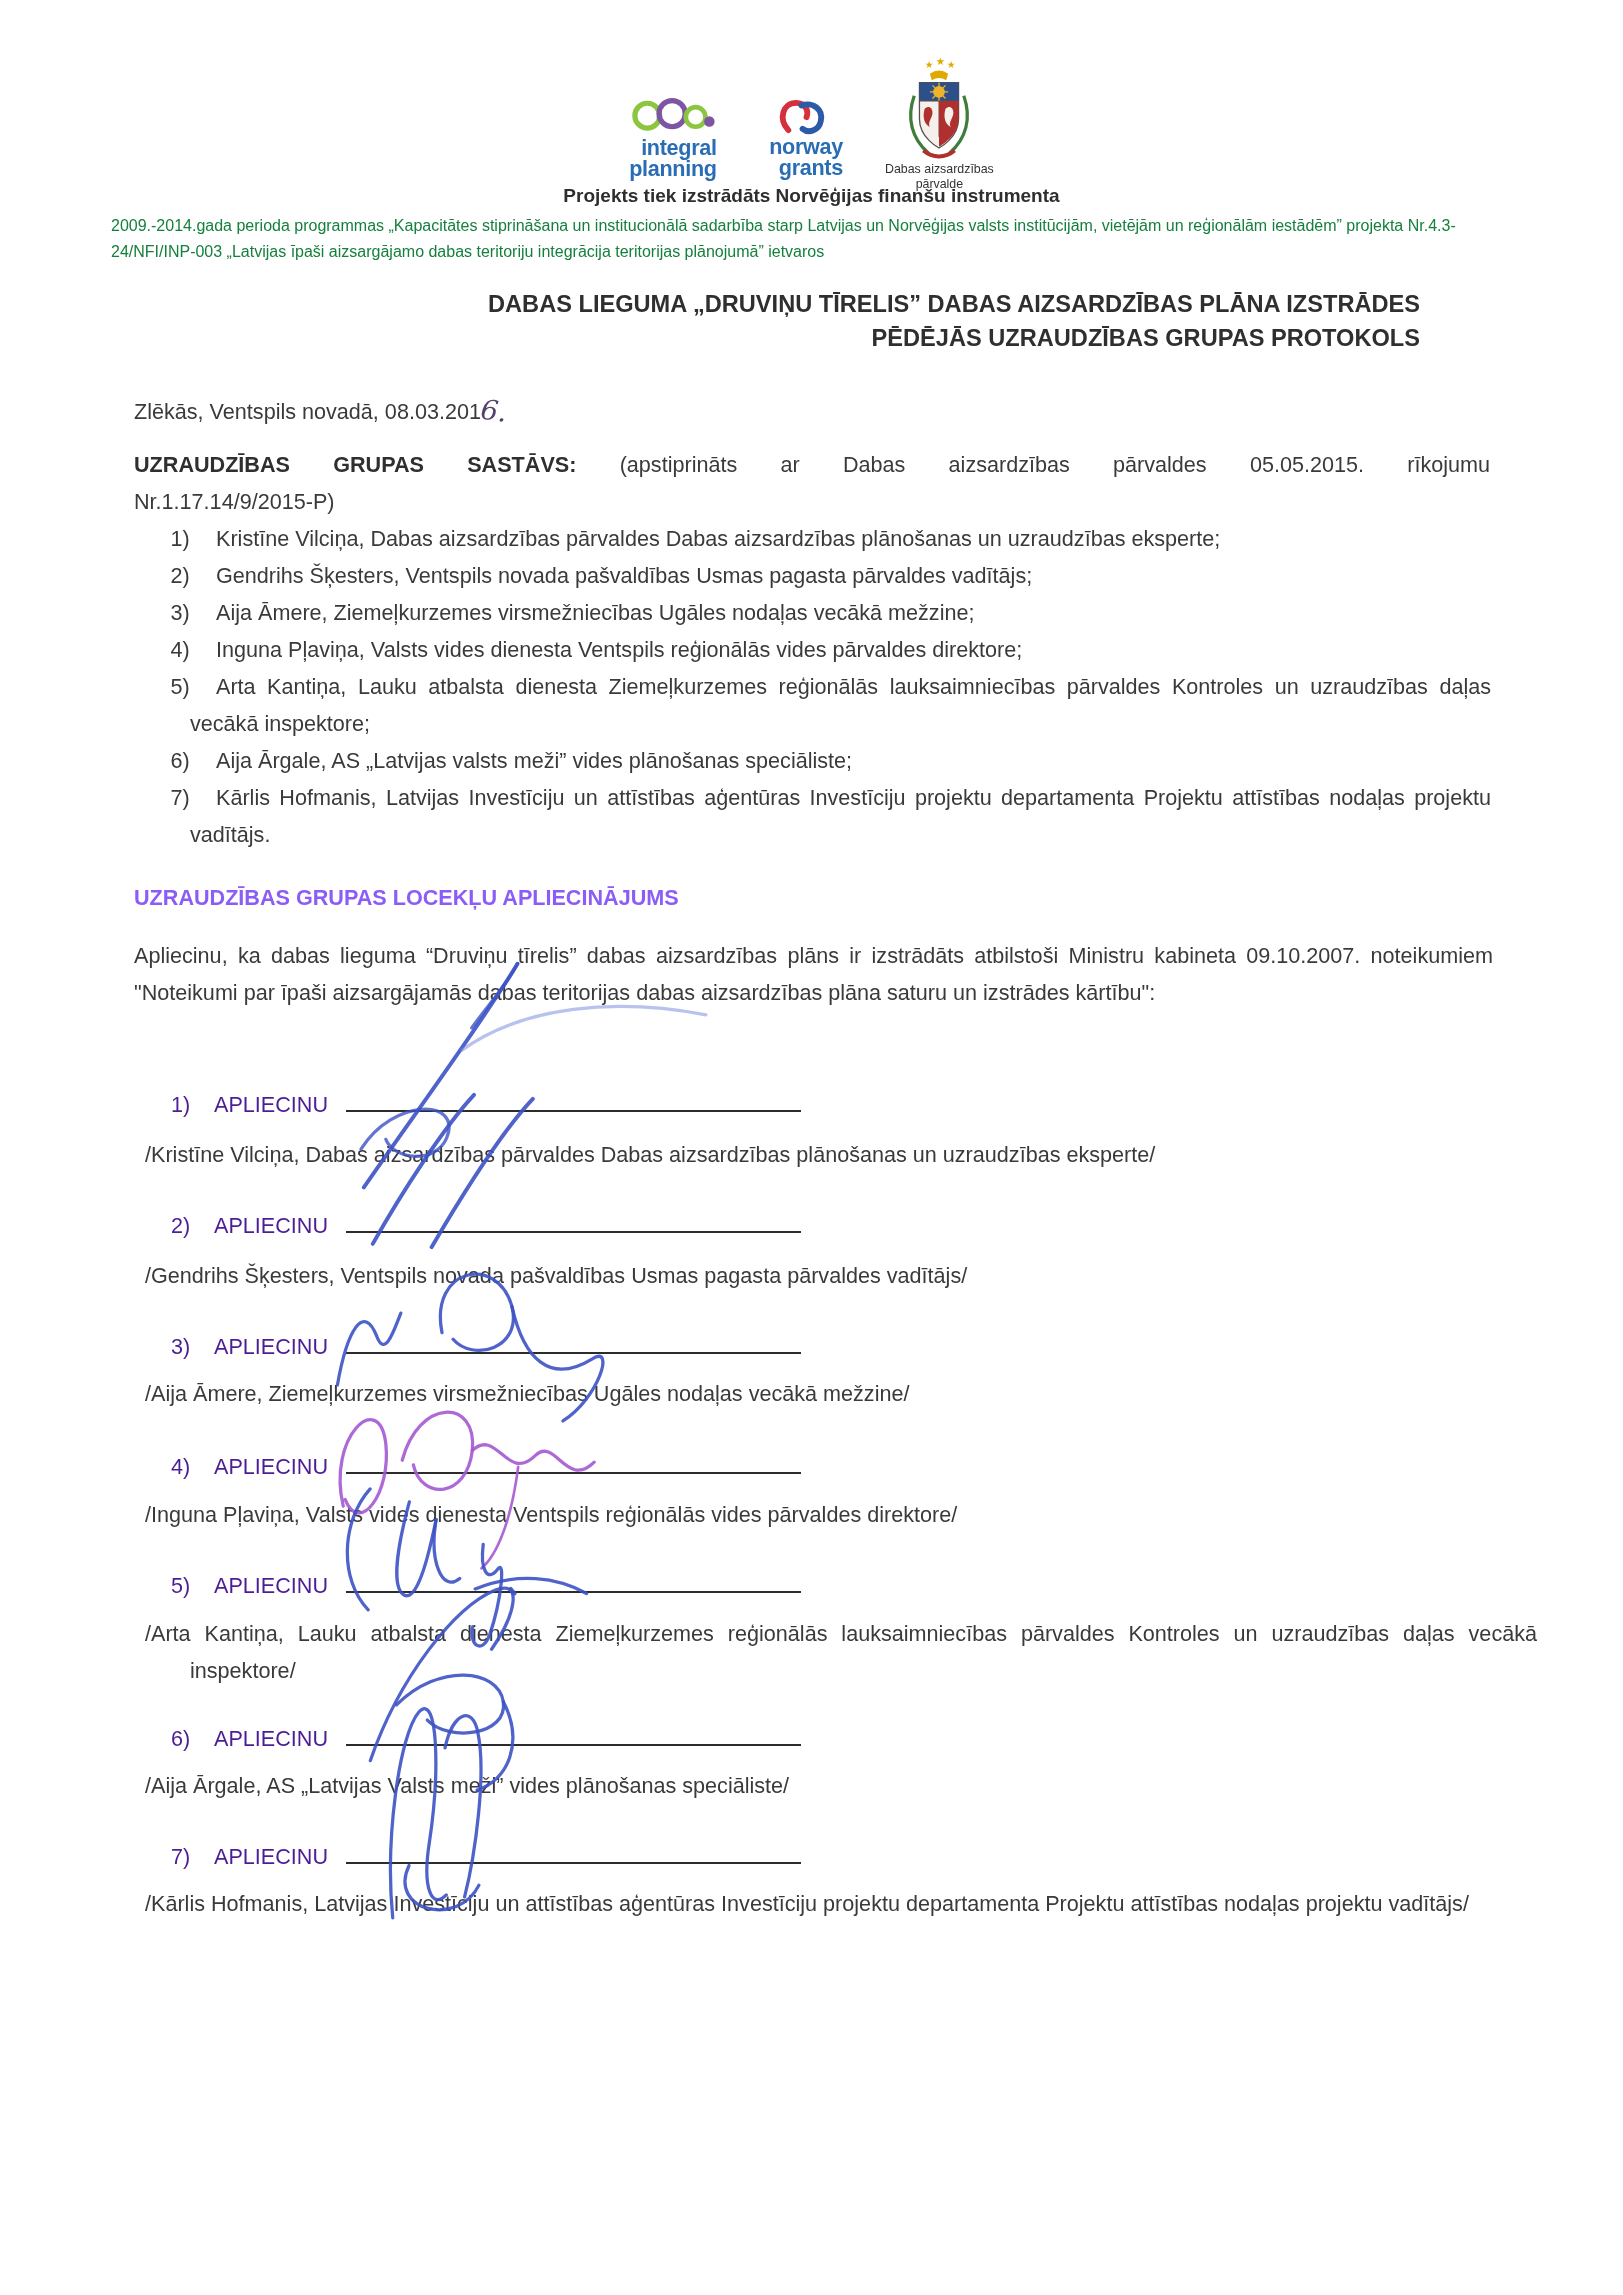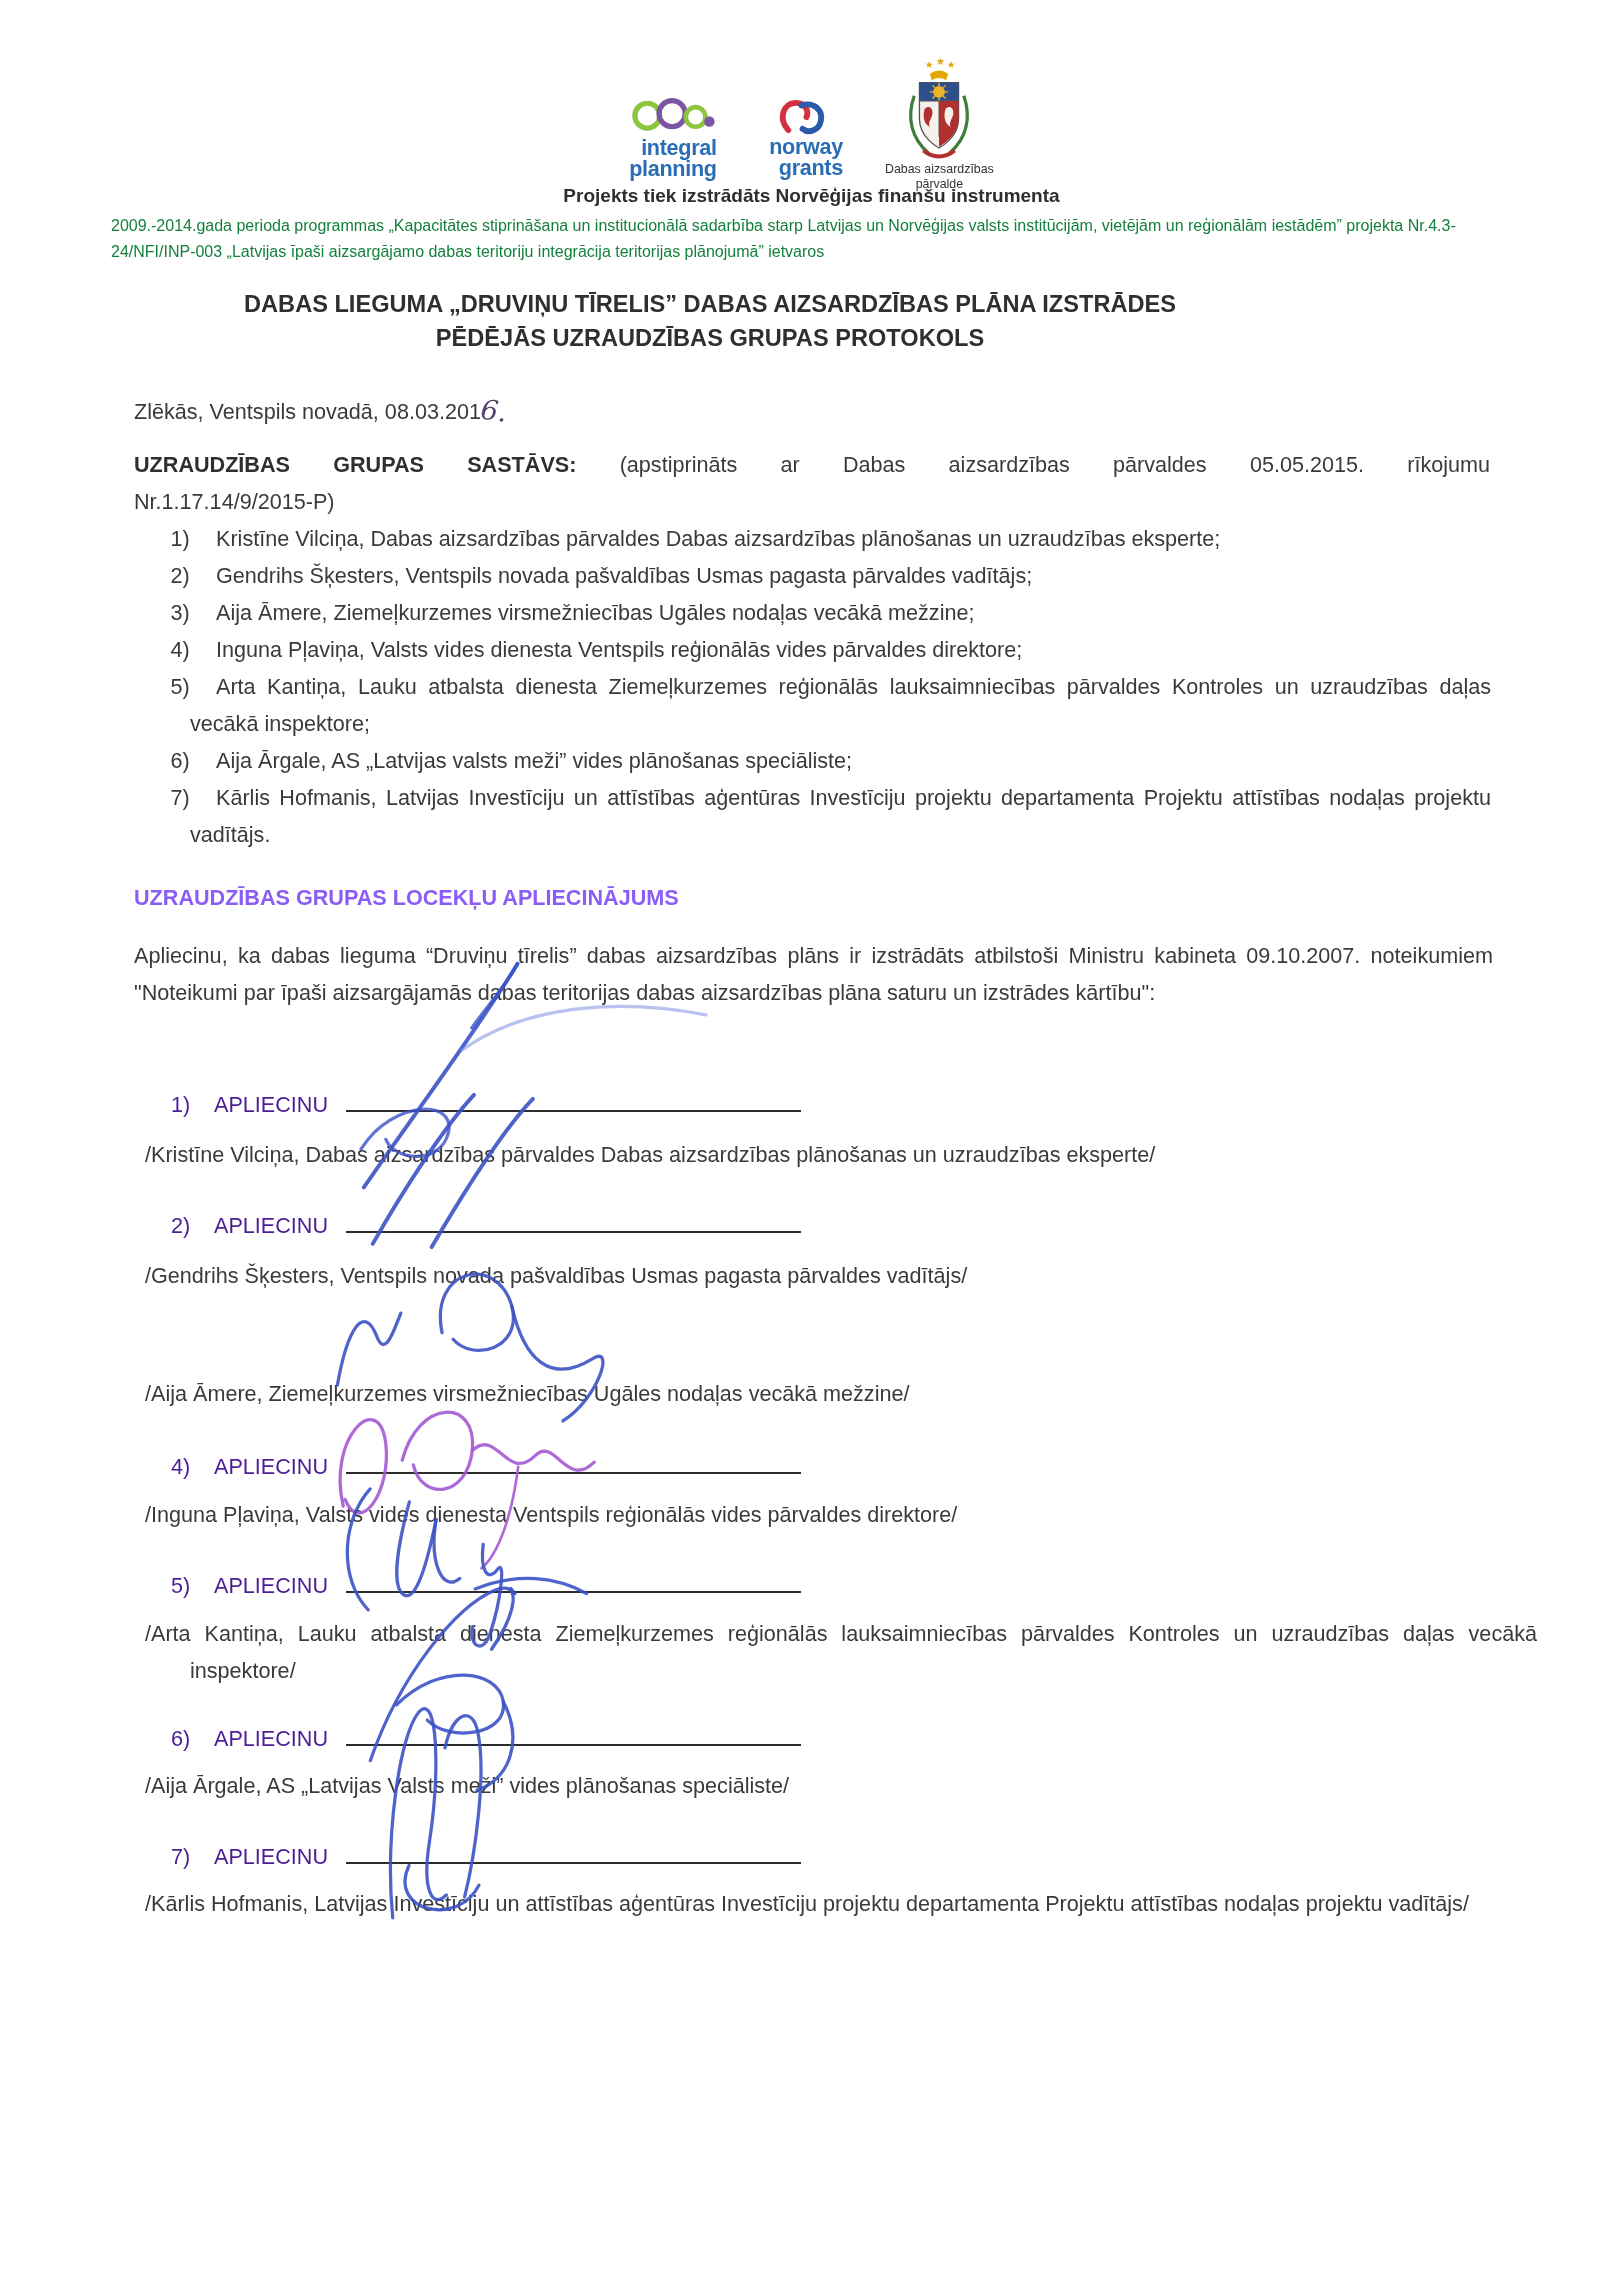--- a/index.html
+++ b/index.html
@@ -16,21 +16,21 @@
   .logo-block{display:flex;flex-direction:column;align-items:center;}
   .lb-integral{margin-top:34px;}
   .lb-norway{margin-top:38px;}
   .logo-text{color:#2a6db5;font-size:21.6px;font-weight:600;line-height:0.95;letter-spacing:-0.3px;text-align:right;align-self:flex-start;}
   .logo-text.bold{font-weight:700;}
   .coat-label{font-size:12.4px;color:#333;text-align:center;line-height:1.2;margin-top:1.3px;}
   
   .hdr-project{position:absolute;top:185px;left:0;width:1623px;text-align:center;font-size:19px;font-weight:600;color:#2e2e2e;}
   .hdr-program{position:absolute;top:213px;left:111px;width:1401px;text-align:left;font-size:16px;color:#15803d;line-height:1.6;}
   
-  .doc-title{position:absolute;top:287px;left:0;width:1420px;text-align:center;font-weight:700;font-size:23.6px;color:#2f2f2f;line-height:1.45;}
+  .doc-title{position:absolute;top:287px;left:0;width:1420px;text-align:right;font-weight:700;font-size:23.6px;color:#2f2f2f;line-height:1.45;}
   
   .dateline{position:absolute;top:393px;left:134px;font-size:21.6px;color:#3a3a3a;}
   .hand-digit{display:inline-block;font-family:"DejaVu Serif",serif;font-style:italic;font-size:27.5px;color:#54406b;transform:rotate(7deg) translateY(1.3px);}
   
   .comp-head{position:absolute;top:446px;left:134px;width:1356px;font-size:21.6px;line-height:1.72;}
   .comp-line1{text-align:justify;text-align-last:justify;}
   .comp-bold{font-weight:700;color:#2f2f2f;}
   .members{position:absolute;top:520px;left:190px;width:1301px;font-size:21.6px;line-height:37px;}
   .member{position:relative;text-align:justify;text-indent:26px;}
   .member .num{position:absolute;left:-19.6px;top:0;text-indent:0;}
@@ -145,20 +145,23 @@
   <div class="sig-row" style="top:1206px">
     <span class="sig-num">2)</span><span class="sig-label">APLIECINU</span><span class="sig-line"></span>
   </div>
   <div class="sig-name" style="top:1257px">/Gendrihs Šķesters, Ventspils novada pašvaldības Usmas pagasta pārvaldes vadītājs/</div>
   <svg class="sig-ink" style="left:327px;top:1087px" width="281" height="170" viewBox="0 0 430 260">
       <path d="M 70 240 C 115 160 180 60 225 12" stroke="#3c52c4" stroke-width="6" opacity="0.9" fill="none" stroke-linecap="round" stroke-linejoin="round"></path>
       <path d="M 160 245 C 210 160 270 65 315 18" stroke="#3c52c4" stroke-width="6" opacity="0.9" fill="none" stroke-linecap="round" stroke-linejoin="round"></path>
       <path d="M 52 95 C 102 15 208 18 183 78 C 166 118 103 112 90 80" stroke="#3c52c4" stroke-width="5" opacity="0.8" fill="none" stroke-linecap="round" stroke-linejoin="round"></path>
     </svg>
 
+  <div class="sig-row" style="top:1327px">
+    <span class="sig-num">3)</span><span class="sig-label">APLIECINU</span><span class="sig-line"></span>
+  </div>
   <div class="sig-name" style="top:1375px">/Aija Āmere, Ziemeļkurzemes virsmežniecības Ugāles nodaļas vecākā mežzine/</div>
   <svg class="sig-ink" style="left:308px;top:1231px" width="353" height="223" viewBox="0 0 540 340">
       <path d="M 45 235 C 60 150 85 110 105 160 C 118 195 132 150 142 125" stroke="#3c52c4" stroke-width="5" opacity="0.9" fill="none" stroke-linecap="round" stroke-linejoin="round"></path>
       <path d="M 205 155 C 185 55 290 35 312 115 C 328 180 252 200 222 165" stroke="#3c52c4" stroke-width="5" opacity="0.9" fill="none" stroke-linecap="round" stroke-linejoin="round"></path>
       <path d="M 312 115 C 330 195 370 235 435 195 C 470 172 445 255 390 290" stroke="#3c52c4" stroke-width="5" opacity="0.9" fill="none" stroke-linecap="round" stroke-linejoin="round"></path>
     </svg>
 
   <div class="sig-row" style="top:1447px">
     <span class="sig-num">4)</span><span class="sig-label">APLIECINU</span><span class="sig-line"></span>
   </div>

